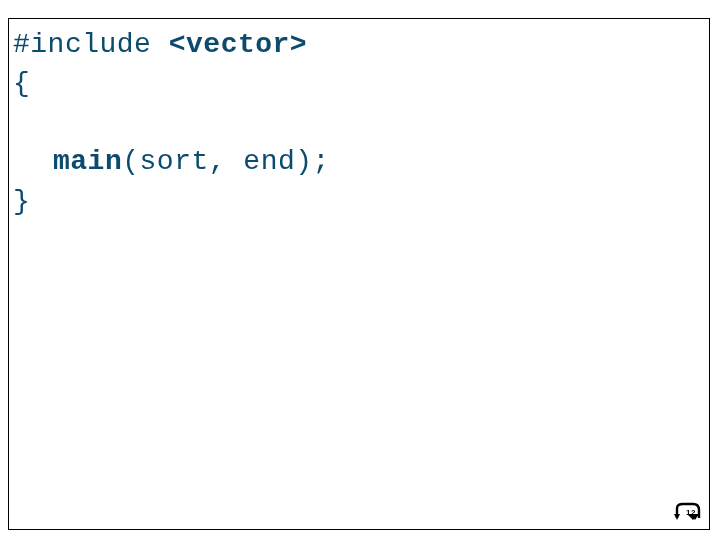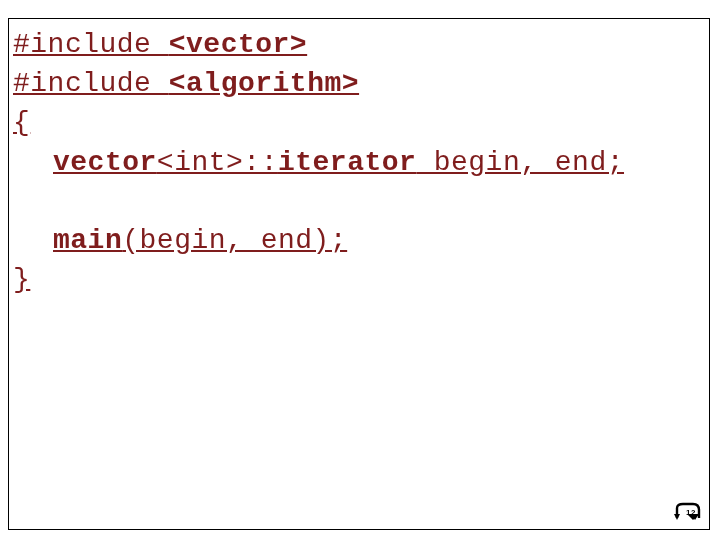--- a/index.html
+++ b/index.html
@@ -14,52 +14,50 @@
       position: relative;
       letter-spacing: 0.5px;
     }
     .frame {
       border: 1px solid #000;
       width: 702px;
       height: 512px;
       padding: 6px 4px;
       position: relative;
     }
-    .code-line { white-space: pre; color: #7f1d1d; text-decoration: underline; }
+    .code-line { white-space: pre; color: #0c4a6e; }
     .b { font-weight: bold; }
     .indent { padding-left: 40px; }
     .spacer { height: 39px; }
     .nav-icon {
       position: absolute;
       right: 6px;
       bottom: 6px;
       width: 30px;
       height: 24px;
     }
   </style>
 </head>
 <body>
 
 <div class="frame">
 
   <div class="code-line"><span>#include </span><span class="b">&lt;vector&gt;</span></div>
 
-  <div class="code-line"><span>#include </span><span class="b">&lt;algorithm&gt;</span></div>
 
 
   <div class="code-line">{</div>
 
 
-  <div class="code-line indent"><span class="b">vector</span><span>&lt;int&gt;::</span><span class="b">iterator</span><span> begin, end;</span></div>
 
   <div class="spacer"></div>
 
 
 
-  <div class="code-line indent"><span class="b">main</span><span>(begin, end);</span></div>
+  <div class="code-line indent"><span class="b">main</span><span>(sort, end);</span></div>
 
   <div class="code-line">}</div>
 
   <div class="nav-icon">
     <svg viewBox="0 0 30 24">
       <path d="M4 16 L4 6 Q4 2 10 2 L20 2 Q26 2 26 8 L26 16" fill="none" stroke="#000" stroke-width="2.4"></path>
       <path d="M20 16 L26 22 L32 16 Z" fill="#000" transform="translate(-6,-4)"></path>
       <path d="M22 12 L26 18 L30 12 Z" fill="#000" transform="translate(-4,0)"></path>
       <path d="M0 14 L6 14 L3 20 Z" fill="#000" transform="translate(1,-2)"></path>
       <text x="13" y="13" font-size="8" font-family="Arial" font-weight="bold" fill="#000">12</text>

